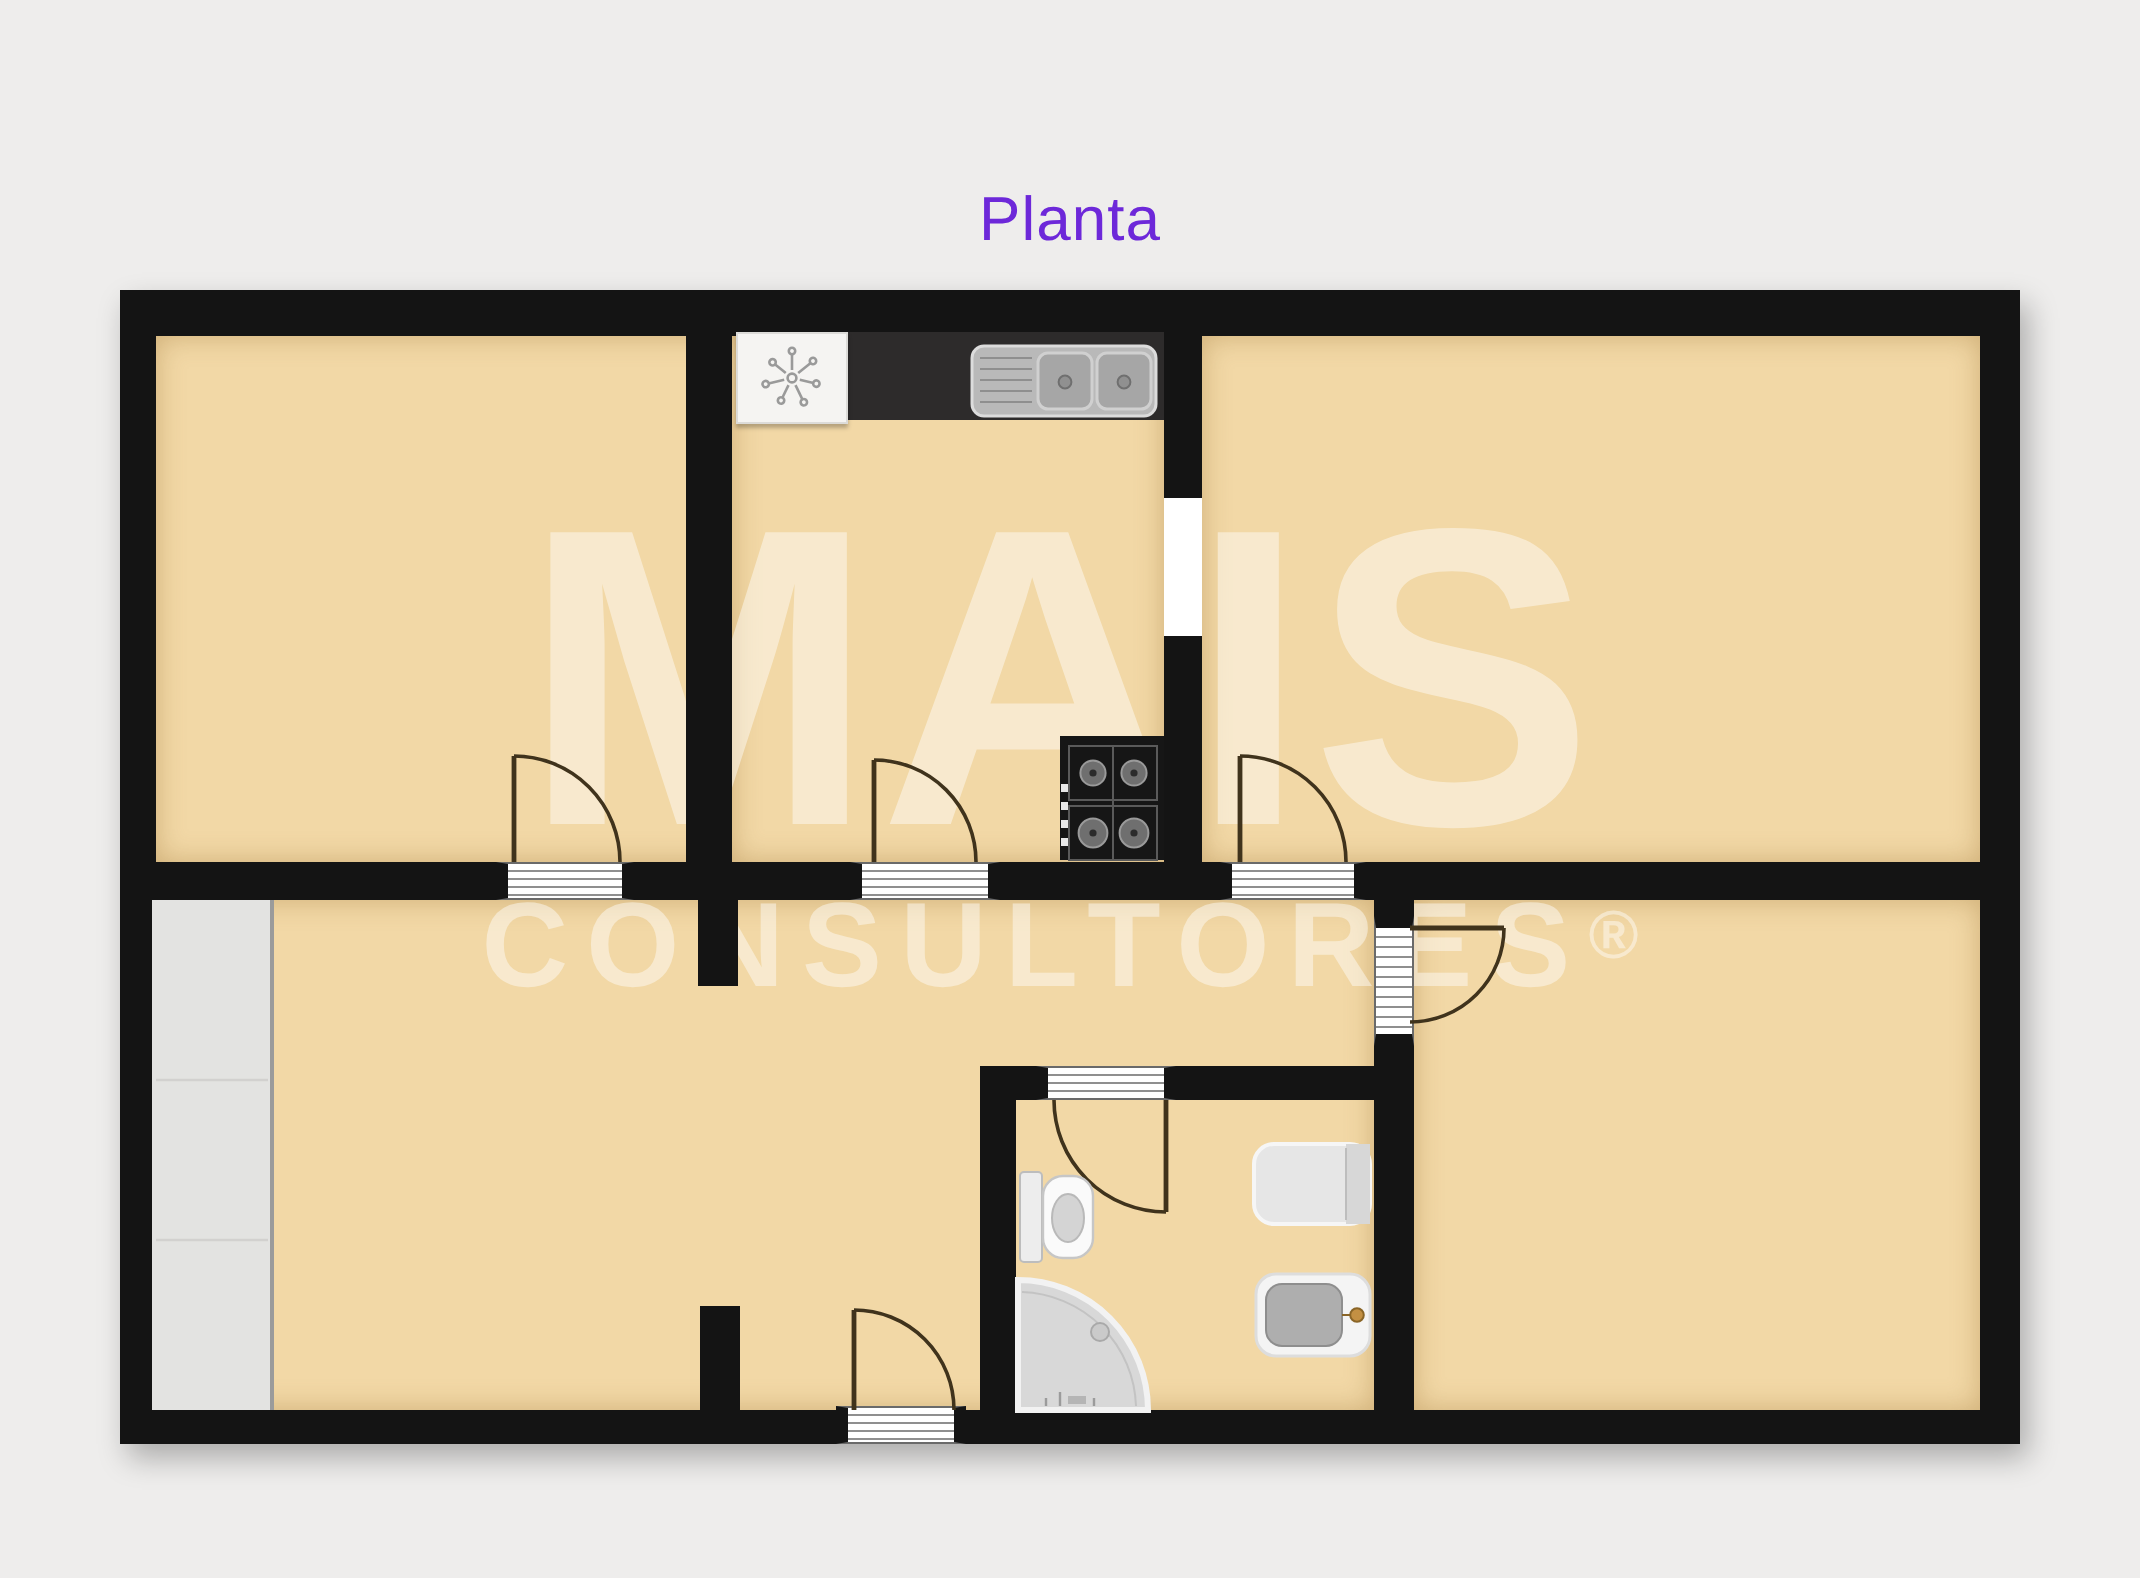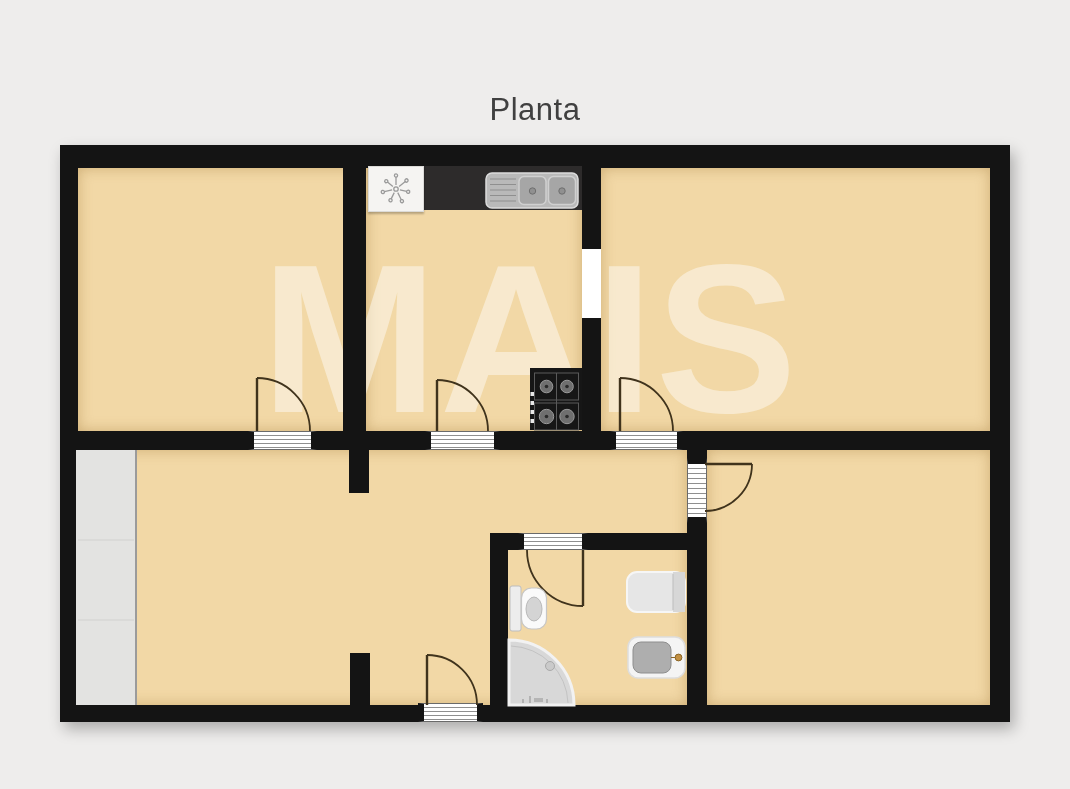--- a/index.html
+++ b/index.html
@@ -1,19 +1,19 @@
 <!DOCTYPE html>
 <html><head>
 <meta charset="utf-8">
 <style>
   html,body{margin:0;padding:0;background:#eeedec;}
   #canvas{position:relative;width:1070px;height:789px;background:#eeedec;overflow:hidden;
           font-family:"Liberation Sans",sans-serif;}
   #page-title{position:absolute;left:0;top:92px;width:1070px;text-align:center;
-              font-size:31px;color:#404040;letter-spacing:.5px;}
+              font-size:31px;color:#6d28d9;letter-spacing:.5px;}
   
   #plan{position:absolute;left:60px;top:145px;width:950px;height:577px;background:#141414;
         box-shadow:4px 7px 14px rgba(0,0,0,.28);}
   .floor{position:absolute;background:#f2d8a6;box-shadow:inset 0 0 14px rgba(146,104,40,.38);z-index:1;}
   .wall{position:absolute;background:#141414;z-index:3;}
   .opening{position:absolute;background:#ffffff;z-index:3;}
   .sill{position:absolute;z-index:4;box-sizing:border-box;}
   .sill-h{background:repeating-linear-gradient(to bottom,#ffffff 0 3px,#8f8f8f 3px 4px);
           border-left:6px solid #141414;border-right:6px solid #141414;
           border-top:1px solid #6a6a6a;border-bottom:1px solid #6a6a6a;}
@@ -42,20 +42,21 @@
   <div id="plan">
 
     <div class="floor" style="left:18px;top:23px;width:325px;height:263px"></div>
     <div class="floor" style="left:306px;top:23px;width:216px;height:263px"></div>
     <div class="floor" style="left:541px;top:23px;width:389px;height:263px"></div>
     <div class="floor" style="left:18px;top:305px;width:609px;height:255px"></div>
     <div class="floor" style="left:647px;top:305px;width:283px;height:255px"></div>
 
     <div id="watermark">
       <div id="wm-main">MAIS</div>
+      <div id="wm-sub"><span>CONSULTORES</span><span id="wm-reg">®</span></div>
     </div>
 
     <div id="closet"></div>
 
     <div class="wall" style="left:283px;top:23px;width:23px;height:263px"></div>
     <div class="wall" style="left:522px;top:23px;width:19px;height:81px"></div>
     <div class="opening" style="left:522px;top:104px;width:19px;height:69px"></div>
     <div class="wall" style="left:522px;top:173px;width:19px;height:113px"></div>
     <div class="wall" style="left:18px;top:286px;width:912px;height:19px"></div>
     <div class="wall" style="left:289px;top:305px;width:20px;height:43px"></div>

